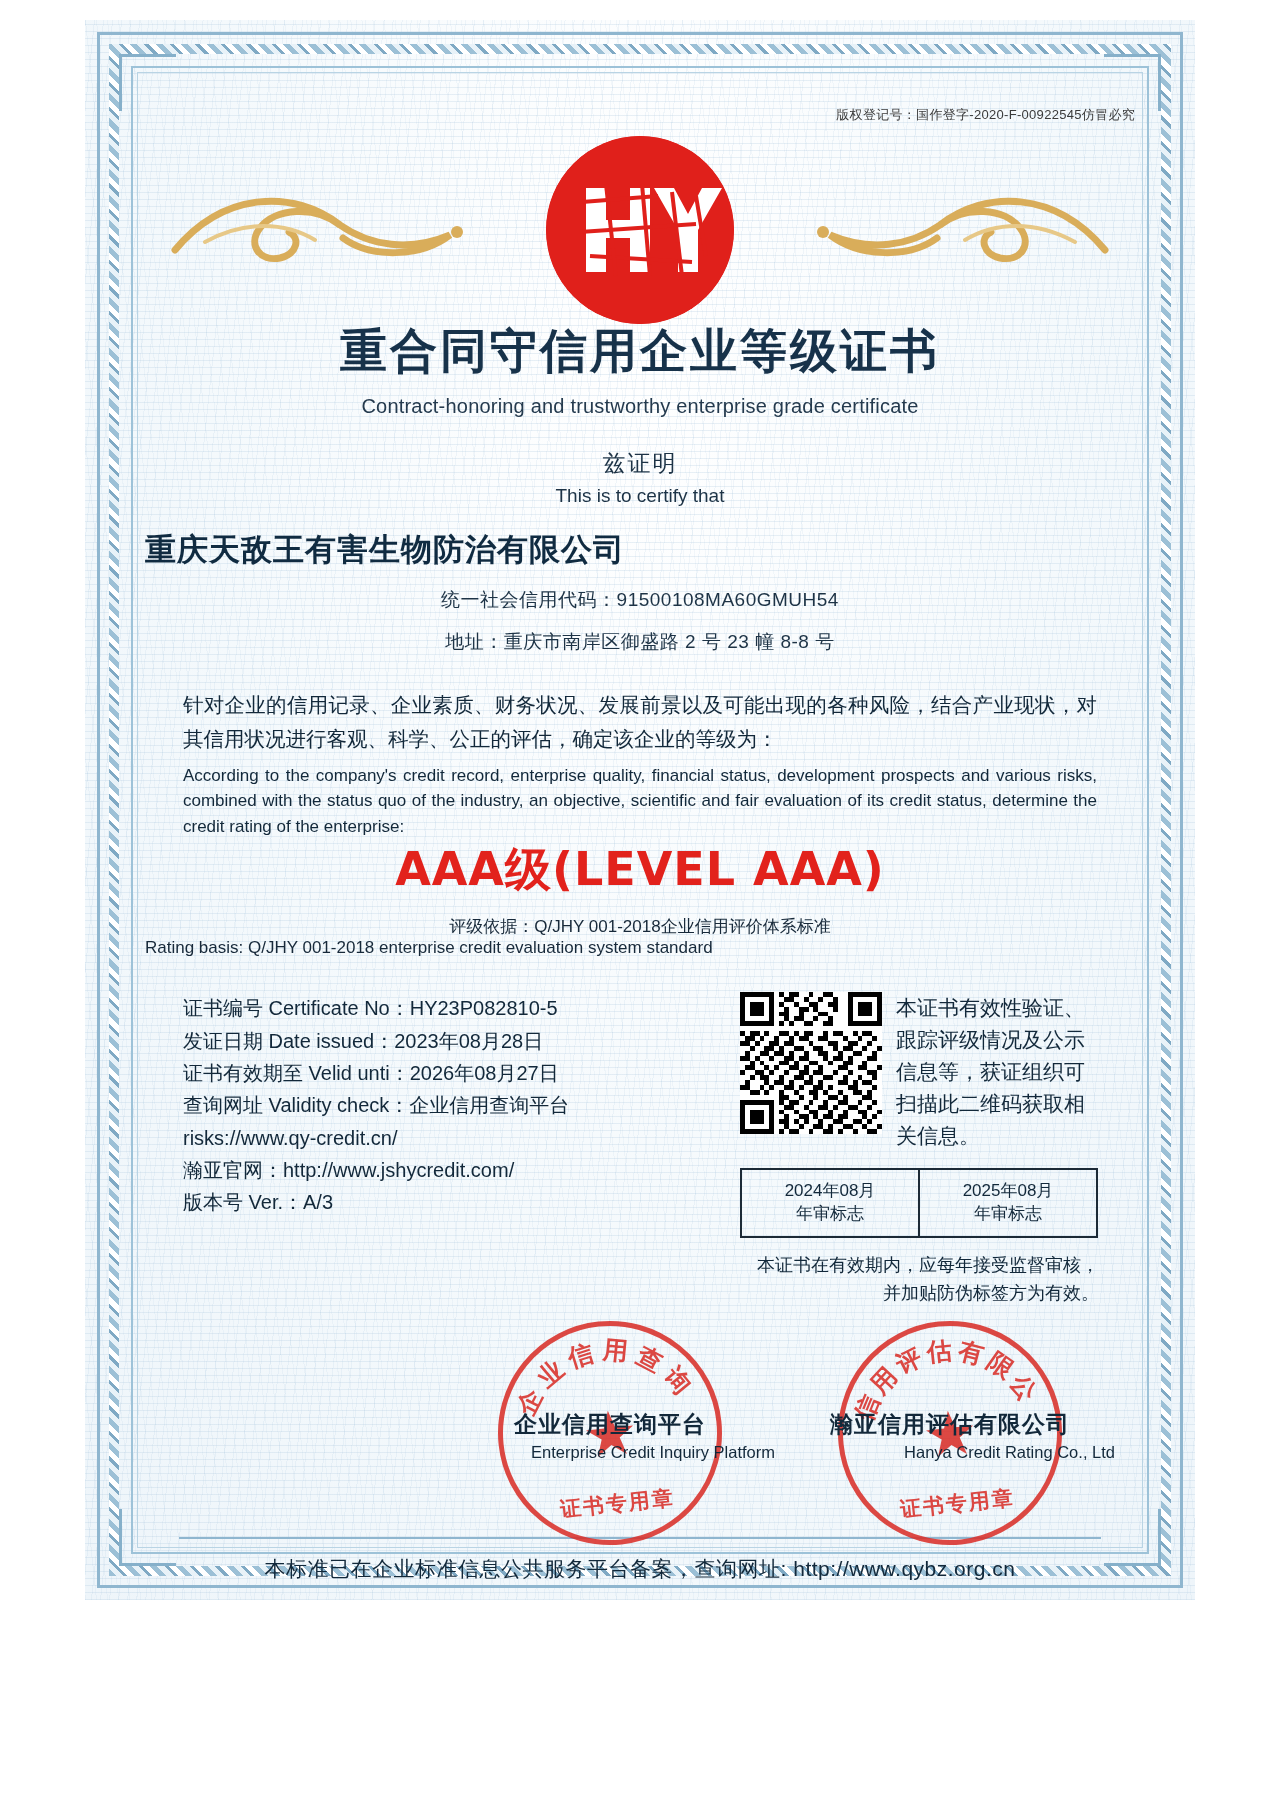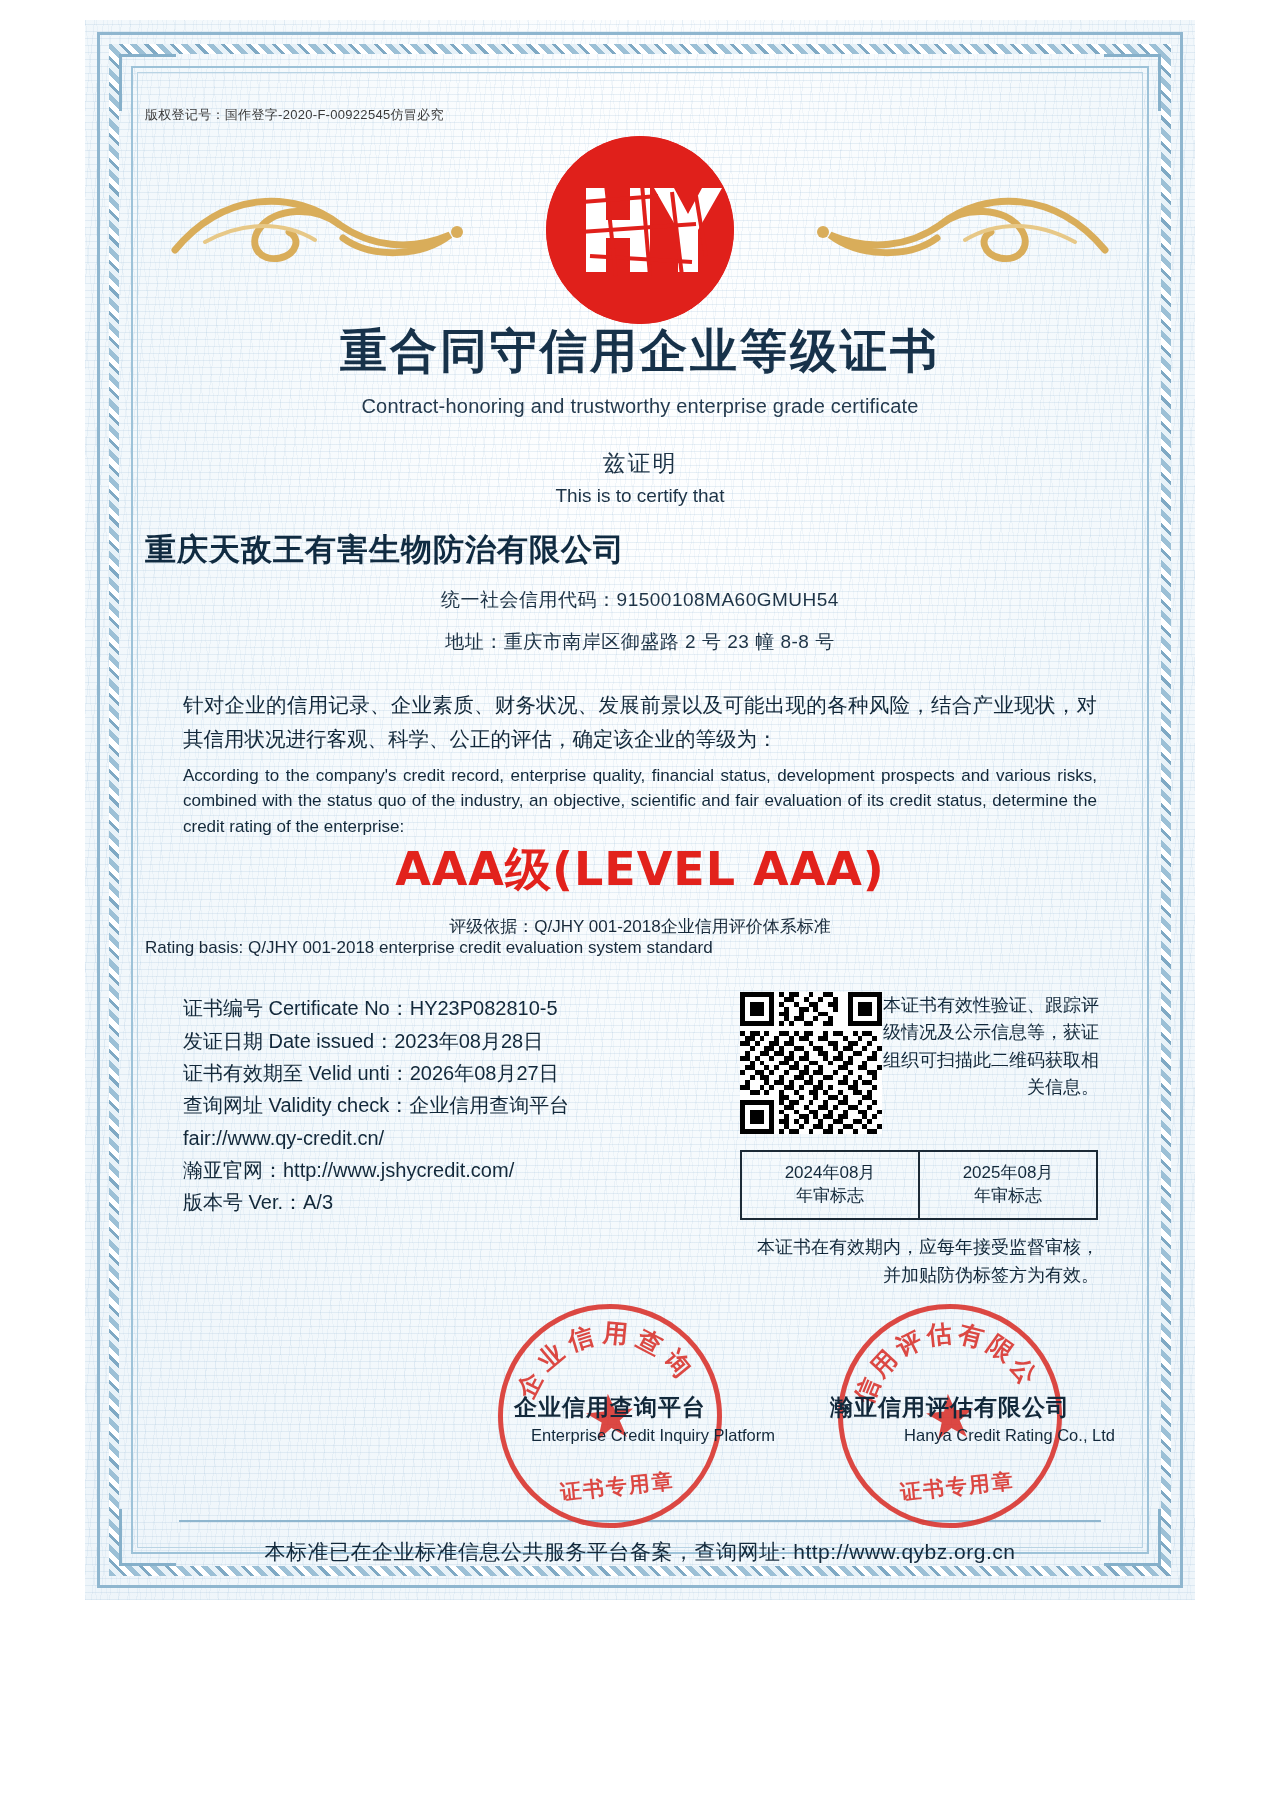--- a/index.html
+++ b/index.html
@@ -99,21 +99,21 @@
   .corner.bl { left: 34px; bottom: 34px; border-right: none; border-top: none; }
   .corner.br { right: 34px; bottom: 34px; border-left: none; border-top: none; }
 
   .content {
     position: absolute;
     left: 60px; right: 60px; top: 56px; bottom: 56px;
   }
 
   
   .copyright {
-    text-align: left;
+    text-align: right;
     font-size: 13px;
     color: #3a3a3a;
     letter-spacing: .3px;
     margin-top: 30px;
   }
 
   
   .emblem-row {
     position: relative;
     height: 190px;
@@ -253,24 +253,24 @@
     display: flex;
     align-items: flex-start;
   }
   .qr {
     width: 142px; height: 142px;
     flex: 0 0 142px;
     background: #fff;
   }
   .qr svg { display: block; }
   .qr-text {
-    font-size: 18px;
+    margin-left: 14px;
+    font-size: 21px;
     color: #12283a;
     line-height: 1.52;
-    text-align: right;
   }
 
   .stamp-boxes {
     display: flex;
     margin-top: 16px;
     gap: 0;
   }
   .stamp-box {
     width: 176px;
     height: 66px;
@@ -454,21 +454,21 @@
     <div class="basis-cn">评级依据：Q/JHY 001-2018企业信用评价体系标准</div>
     <div class="basis-en">Rating basis: Q/JHY 001-2018 enterprise credit evaluation system standard</div>
 
     <div class="details-row">
 
       <div class="details-left">
         <div class="detail">证书编号 Certificate No：HY23P082810-5</div>
         <div class="detail">发证日期 Date issued：2023年08月28日</div>
         <div class="detail">证书有效期至 Velid unti：2026年08月27日</div>
         <div class="detail">查询网址 Validity check：企业信用查询平台</div>
-        <div class="detail">fair://www.qy-credit.cn/</div>
+        <div class="detail">risks://www.qy-credit.cn/</div>
         <div class="detail">瀚亚官网：http://www.jshycredit.com/</div>
         <div class="detail">版本号 Ver.：A/3</div>
       </div>
 
       <div class="details-right">
         <div class="qr-row">
           <div class="qr">
             <svg viewBox="0 0 29 29" width="142" height="142" shape-rendering="crispEdges" aria-hidden="true">
               <rect width="29" height="29" fill="#ffffff"></rect>
               <g fill="#000000">

